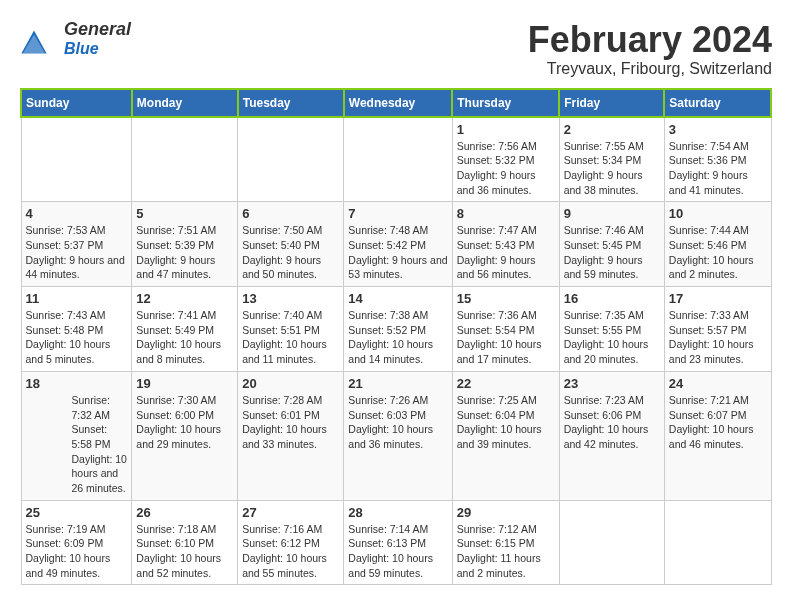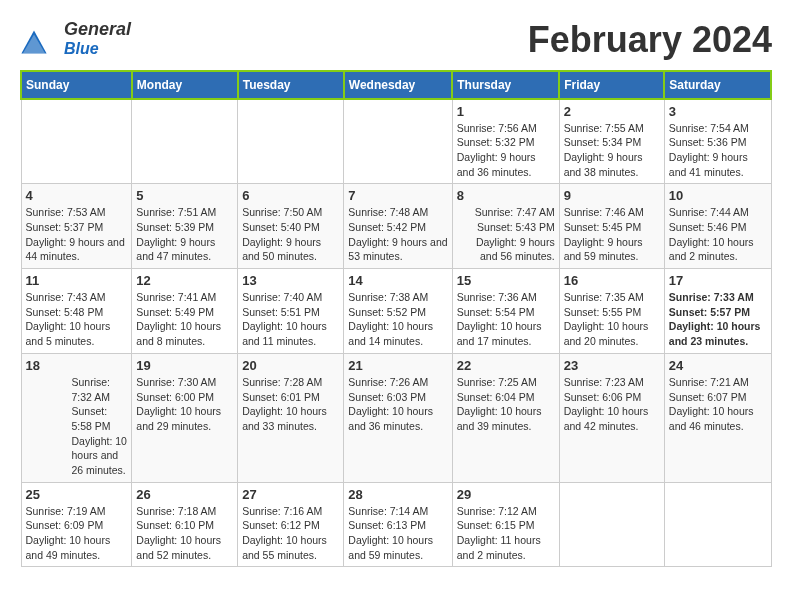--- a/index.html
+++ b/index.html
@@ -107,20 +107,21 @@
       <polygon points="20,2 38,35 2,35" fill="#1a6abf"></polygon>
       <polygon points="20,8 36,35 4,35" fill="#fff" opacity="0.3"></polygon>
     </svg>
     <div class="logo-text">
       <span class="logo-general">General</span>
       <span class="logo-blue">Blue</span>
     </div>
   </div>
   <div class="title-section">
     <div class="main-title">February 2024</div>
+    <div class="subtitle">Treyvaux, Fribourg, Switzerland</div>
   </div>
 </div>
 
 <table>
   <thead>
     <tr>
     <th>Sunday</th>
         <th>Monday</th>
         <th>Tuesday</th>
         <th>Wednesday</th>
@@ -174,21 +175,21 @@
 Daylight: 9 hours and 50 minutes.</div>
         </td>
         <td>
           <span class="day-number">7</span>
           <div class="day-info" style="white-space: pre-line;">Sunrise: 7:48 AM
 Sunset: 5:42 PM
 Daylight: 9 hours and 53 minutes.</div>
         </td>
         <td>
           <span class="day-number">8</span>
-          <div class="day-info" style="white-space: pre-line; text-align: right;">Sunrise: 7:47 AM
+          <div class="day-info" style="white-space: pre-line;">Sunrise: 7:47 AM
 Sunset: 5:43 PM
 Daylight: 9 hours and 56 minutes.</div>
         </td>
         <td>
           <span class="day-number">9</span>
           <div class="day-info" style="white-space: pre-line;">Sunrise: 7:46 AM
 Sunset: 5:45 PM
 Daylight: 9 hours and 59 minutes.</div>
         </td>
         <td>
@@ -230,21 +231,21 @@
 Daylight: 10 hours and 17 minutes.</div>
         </td>
         <td>
           <span class="day-number">16</span>
           <div class="day-info" style="white-space: pre-line;">Sunrise: 7:35 AM
 Sunset: 5:55 PM
 Daylight: 10 hours and 20 minutes.</div>
         </td>
         <td>
           <span class="day-number">17</span>
-          <div class="day-info" style="white-space: pre-line; font-weight: bold;">Sunrise: 7:33 AM
+          <div class="day-info" style="white-space: pre-line;">Sunrise: 7:33 AM
 Sunset: 5:57 PM
 Daylight: 10 hours and 23 minutes.</div>
         </td>
       </tr>
       <tr>
         <td>
           <span class="day-number">18</span>
           <div class="day-info" style="white-space: pre-line; margin-left: 46px;">Sunrise: 7:32 AM
 Sunset: 5:58 PM
 Daylight: 10 hours and 26 minutes.</div>

